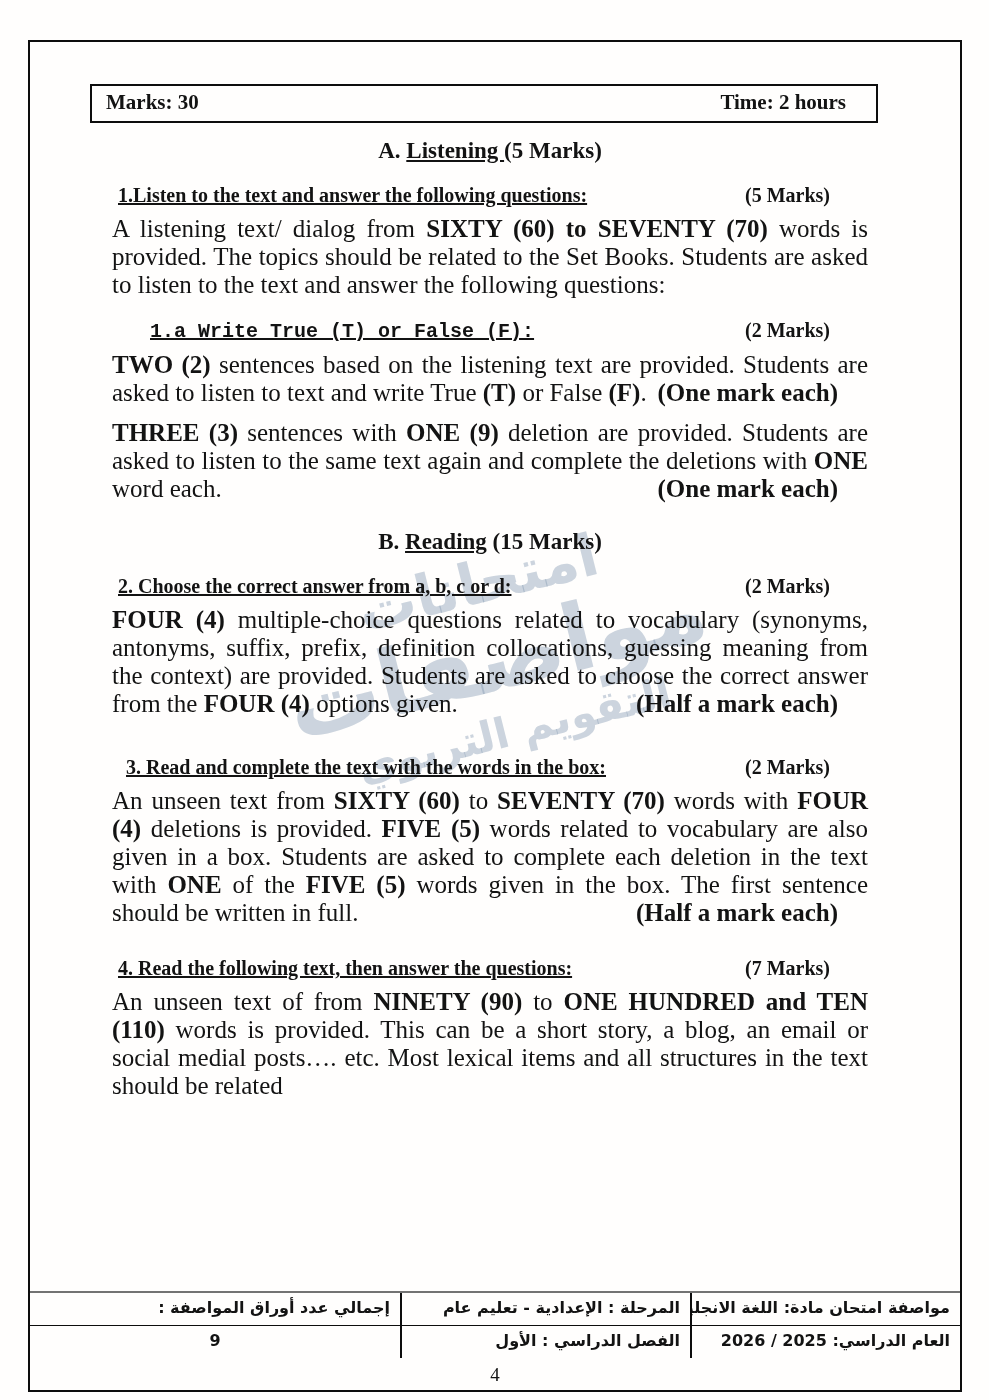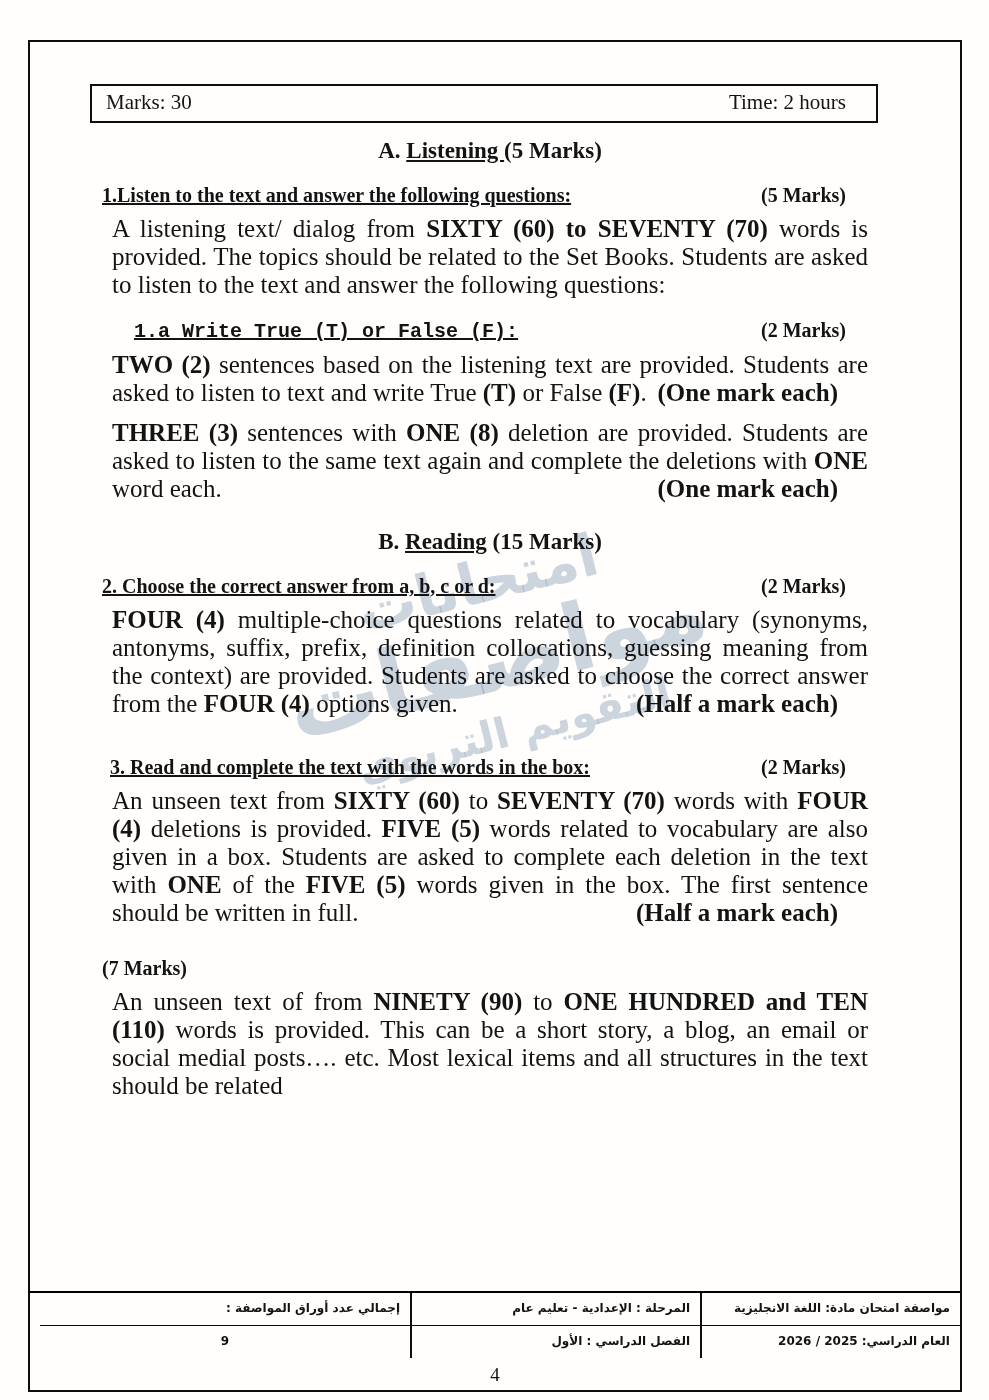--- a/index.html
+++ b/index.html
@@ -58,41 +58,41 @@
     font-weight: bold;
     text-align: center;
     margin-bottom: 14px;
   }
 
   .marks-box {
     border: 2px solid #0d0d0d;
     display: flex;
     justify-content: space-between;
     align-items: center;
-    font-weight: normal;
+    font-weight: bold;
     font-size: 21px;
     padding: 4px 30px 6px 14px;
     margin: 0 0 15px -12px;
   }
 
   .sec-head {
     text-align: center;
     font-size: 23px;
     font-weight: bold;
     margin: 2px 0 16px;
   }
   .sec-head-b { margin-top: 26px; margin-bottom: 4px; }
 
   .item-head {
     display: flex;
     justify-content: space-between;
     align-items: baseline;
     font-size: 20px;
     font-weight: bold;
-    margin: 20px 0 8px;
+    margin: 20px 16px 8px;
   }
   .item-head .h-left { text-decoration: underline; }
   .item-head .h-right { padding-right: 32px; white-space: nowrap; }
   .indent-1 { padding-left: 32px; font-family: Liberation Mono, monospace; }
   .indent-sm { padding-left: 8px; }
   .sp-lg { margin-top: 38px; }
   .sp-md { margin-top: 30px; }
 
   .para {
     font-size: 25px;
@@ -103,29 +103,28 @@
   }
   .para::after { content: ""; display: block; clear: both; }
 
   .b  { font-weight: bold; }
   .u  { text-decoration: underline; }
   .fr { float: right; font-weight: bold; margin-right: 30px; }
 
   
   .footer {
     flex: 0 0 auto;
-    border-top: 2px solid #000000;
+    border-top: 2px solid #737373;
     display: grid;
     grid-template-columns: 372px 290px 1fr;
     font-family: "DejaVu Sans", sans-serif;
     font-weight: bold;
-    font-size: 12px;
+    font-size: 16px;
     z-index: 1;
     background: transparent;
-    padding-left: 10px;
   }
   .fcell {
     padding: 3px 10px 5px;
     direction: rtl;
     text-align: right;
     line-height: 24px;
     white-space: nowrap;
     overflow: hidden;
   }
   .fc-col1 { border-right: 2px solid #0d0d0d; }
@@ -168,37 +167,38 @@
         <span class="h-right">(5 Marks)</span>
       </div>
       <p class="para"><span>A listening text/ dialog from </span><span class="b">SIXTY (60) to SEVENTY (70)</span><span> words is provided. The topics should be related to the Set Books. Students are asked to listen to the text and answer the following questions:</span></p>
 
       <div class="item-head">
         <span class="h-left indent-1">1.a Write True (T) or False (F):</span>
         <span class="h-right">(2 Marks)</span>
       </div>
       <p class="para"><span class="b">TWO (2)</span><span> sentences based on the listening text are provided. Students are asked to listen to text and write True </span><span class="b">(T)</span><span> or False </span><span class="b">(F)</span><span>.</span><span class="fr">(One mark each)</span></p>
 
-      <p class="para"><span class="b">THREE (3)</span><span> sentences with </span><span class="b">ONE (8)</span><span> deletion are provided. Students are asked to listen to the same text again and complete the deletions with </span><span class="b">ONE</span><span> word each.</span><span class="fr">(One mark each)</span></p>
+      <p class="para"><span class="b">THREE (3)</span><span> sentences with </span><span class="b">ONE (9)</span><span> deletion are provided. Students are asked to listen to the same text again and complete the deletions with </span><span class="b">ONE</span><span> word each.</span><span class="fr">(One mark each)</span></p>
 
       <div class="sec-head sec-head-b"><span>B. </span><span class="u"> Reading</span><span>    (15 Marks)</span></div>
 
       <div class="item-head">
         <span class="h-left">2. Choose the correct answer from a, b, c or d:</span>
         <span class="h-right">(2 Marks)</span>
       </div>
       <p class="para"><span class="b">FOUR (4)</span><span> multiple-choice questions related to vocabulary (synonyms, antonyms, suffix, prefix, definition collocations, guessing meaning from the context) are provided. Students are asked to choose the correct answer from the </span><span class="b">FOUR (4)</span><span> options given.</span><span class="fr">(Half a mark each)</span></p>
 
       <div class="item-head sp-lg">
         <span class="h-left indent-sm">3. Read and complete the text with the words in the box:</span>
         <span class="h-right">(2 Marks)</span>
       </div>
       <p class="para"><span>An unseen text from </span><span class="b">SIXTY (60)</span><span> to </span><span class="b">SEVENTY (70)</span><span> words with </span><span class="b">FOUR (4)</span><span> deletions is provided. </span><span class="b">FIVE (5)</span><span> words related to vocabulary are also given in a box. Students are asked to complete each deletion in the text with </span><span class="b">ONE</span><span> of the </span><span class="b">FIVE (5)</span><span> words given in the box. The first sentence should be written in full.</span><span class="fr">(Half a mark each)</span></p>
 
       <div class="item-head sp-md">
+        <span class="h-left">4. Read the following text, then answer the questions:</span>
         <span class="h-right">(7 Marks)</span>
       </div>
       <p class="para"><span>An unseen text of from </span><span class="b">NINETY (90)</span><span> to </span><span class="b">ONE HUNDRED and TEN (110)</span><span> words is provided. This can be a short story, a blog, an email or social medial posts…. etc. Most lexical items and all structures in the text should be related</span></p>
 
     </div>
 
     <div class="footer">
       <div class="fcell fc-col1 fc-row1">إجمالي عدد أوراق المواصفة :</div>
       <div class="fcell fc-col2 fc-row1">المرحلة :   الإعدادية  - تعليم عام</div>
       <div class="fcell fc-row1">مواصفة امتحان مادة: اللغة الانجليزية</div>

